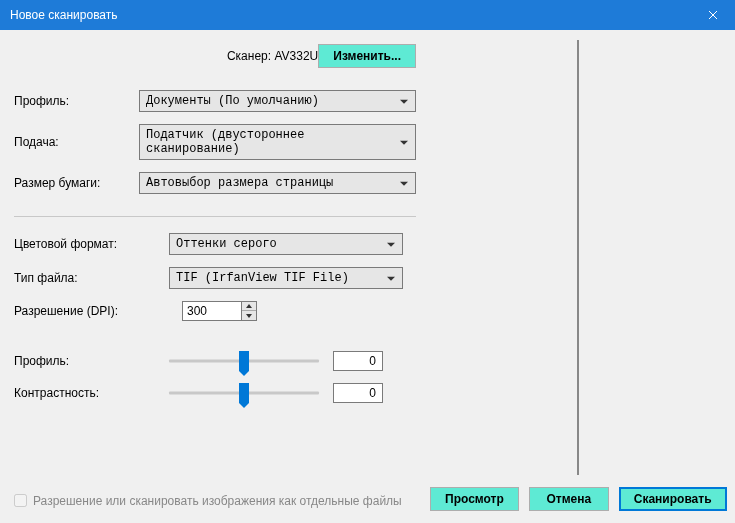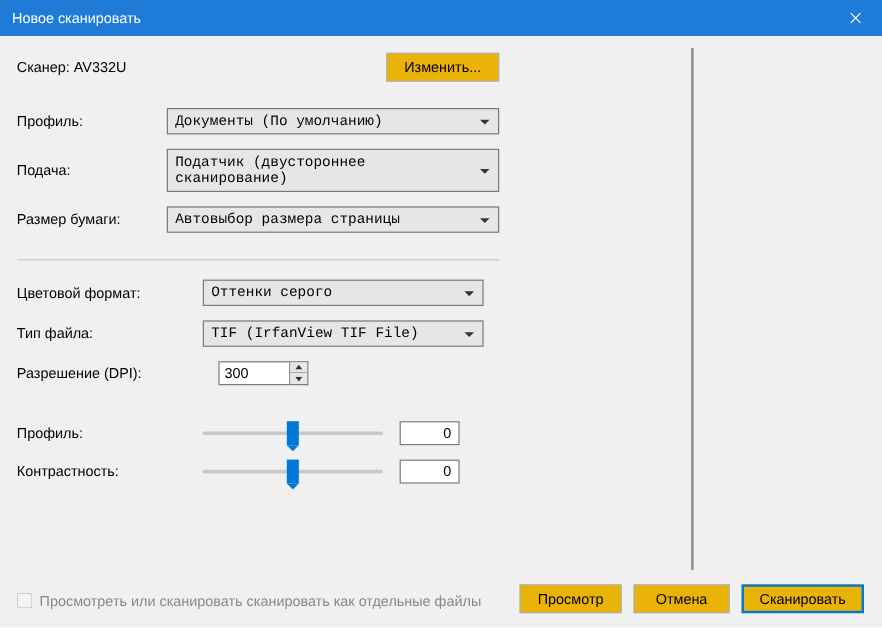--- a/index.html
+++ b/index.html
@@ -6,26 +6,26 @@
   body { background: #fff; width: 735px; height: 523px; overflow: hidden; }
   .titlebar { background: #1e7bd8; color: #fff; height: 30px; display: flex; align-items: center; justify-content: space-between; padding: 0 0 0 10px; }
   .titlebar .title { font-size: 12px; }
   .titlebar .close { width: 45px; height: 30px; display: flex; align-items: center; justify-content: center; cursor: pointer; }
   .titlebar .close svg { width: 10px; height: 10px; }
   .body { display: flex; height: calc(100% - 30px); background: #f0f0f0; }
   .left { width: 430px; padding: 14px 14px 0 14px; display: flex; flex-direction: column; }
   .right { flex: 1; display: flex; flex-direction: column; padding: 10px 12px 12px 0; align-items: center; }
   .preview { flex: 1; background: #fff; border: 1px solid #888; }
   .footer { display: flex; justify-content: flex-end; gap: 10px; margin-top: 12px; }
-  .btn { background: #eab308; border: 1px solid #adadad; padding: 4px 14px; min-width: 80px; text-align: center; cursor: pointer; color: #000; }
+  .btn { background: #5eead4; border: 1px solid #adadad; padding: 4px 14px; min-width: 80px; text-align: center; cursor: pointer; color: #000; font-weight: bold; }
   .btn.primary { border: 2px solid #0078d7; padding: 3px 13px; }
   .row { display: flex; align-items: center; margin-bottom: 12px; }
   .row .label { width: 125px; color: #000; }
   .row .control { flex: 1; }
-  .scanner-row { display: flex; align-items: center; justify-content: space-between; margin-bottom: 22px; }
+  .scanner-row { display: flex; align-items: center; justify-content: flex-end; margin-bottom: 22px; }
   .scanner-label { color: #000; }
   select, .select { width: 100%; border: 1px solid #7a7a7a; background: #e6e6e6; padding: 3px 22px 3px 6px; appearance: none; position: relative; color: #000; font-family: Liberation Mono, monospace; }
   .select-wrap { position: relative; display: block; }
   .select-wrap::after { content: ""; position: absolute; right: 8px; top: 50%; transform: translateY(-30%); border-left: 4px solid transparent; border-right: 4px solid transparent; border-top: 4px solid #333; pointer-events: none; }
   .hr { border: none; border-top: 1px solid #c8c8c8; margin: 10px 0 16px 0; }
   .narrow .control { width: 234px; flex: none; }
   .narrow .label { width: 155px; }
   .spinner-row .control { display: flex; align-items: flex-end; }
   .spinner { width: 60px; border: 1px solid #7a7a7a; background: #fff; padding: 2px 4px; color: #000; }
   .spinner-btns { display: flex; flex-direction: column; border: 1px solid #7a7a7a; border-left: none; }
@@ -144,21 +144,21 @@
           <div class="slider-thumb"></div>
         </div>
         <input class="slider-val" value="0" style="">
       </div>
     </div>
 
     <div class="spacer"></div>
 
     <div class="check-row">
       <input type="checkbox" disabled="" style="">
-      <label>Просмотреть или сканировать сканировать как отдельные файлы</label>
+      <label>Разрешение или сканировать изображения как отдельные файлы</label>
     </div>
 
     <div style="height:14px"></div>
   </div>
 
   <div class="right">
     <div class="preview"></div>
     <div class="footer">
       <button class="btn">Просмотр</button>
       <button class="btn">Отмена</button>

